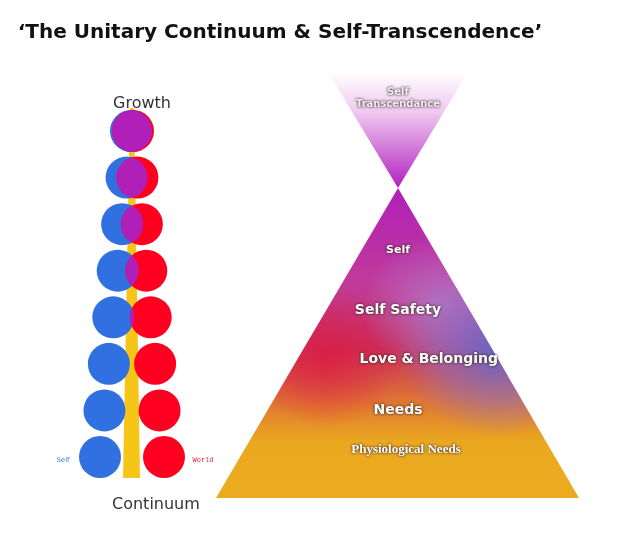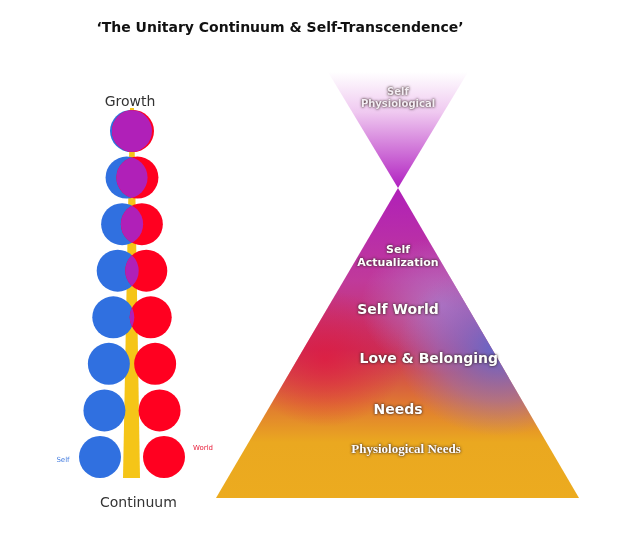--- a/index.html
+++ b/index.html
@@ -1,20 +1,20 @@
 <!DOCTYPE html>
 <html><head>
   <meta charset="utf-8">
   <style>
     html, body { margin:0; padding:0; background:#ffffff; }
     body { width:639px; height:540px; position:relative; overflow:hidden; font-family:"DejaVu Sans", sans-serif; }
-    .title { position:absolute; left:0; width:560px; top:19px; text-align:center; font-weight:bold; font-size:14px; color:#111; letter-spacing:0px; }
+    .title { position:absolute; left:0; width:560px; top:19px; text-align:center; font-weight:bold; font-size:20px; color:#111; letter-spacing:0px; }
     svg { position:absolute; left:0; top:0; }
     .lbl { position:absolute; text-align:center; }
-    .col-label { font-size:14px; color:#333; }
+    .col-label { font-size:16px; color:#333;margin-left:12px; }
     .side-label { font-size:7px; }
     .pyr-label { color:#fff; font-weight:bold; text-shadow:0 0 3px rgba(60,40,40,0.85), 0 0 2px rgba(60,40,40,0.7); line-height:1.15; }
   </style>
 </head>
 <body>
 
 <div class="title">‘The Unitary Continuum &amp; Self-Transcendence’</div>
 
 <svg width="639" height="540">
   <defs>
@@ -98,26 +98,25 @@
       <rect x="216" y="188" width="363" height="310" fill="url(#redGlow)"></rect>
       <rect x="216" y="188" width="363" height="310" fill="url(#lilacGlow)"></rect>
       <rect x="216" y="188" width="363" height="310" fill="url(#blueGlow)"></rect>
     </g>
   </g>
 </svg>
 
 <div class="lbl col-label" style="left:100px;top:93px;width:60px;">Growth</div>
 <div class="lbl col-label" style="left:100px;top:494px;width:60px;">Continuum</div>
 <div class="lbl side-label" style="left:48px;top:456px;width:30px;color:#4a80e0;">Self</div>
-<div class="lbl side-label" style="left:188px;top:444px;width:30px;color:#e8203c;">World</div>
+<div class="lbl side-label" style="left:188px;top:456px;width:30px;color:#e8203c;font-family:Liberation Mono, monospace;">World</div>
 
 <div class="lbl pyr-label" style="left:348px;top:86px;width:100px;font-size:10px;color:#f4eef4;">
   <div>Self</div>
-  <div>Physiological</div>
+  <div>Transcendance</div>
 </div>
 <div class="lbl pyr-label" style="left:338px;top:244px;width:120px;font-size:11px;">
   <div>Self</div>
-  <div>Actualization</div>
 </div>
-<div class="lbl pyr-label" style="left:318px;top:301px;width:160px;font-size:14px;">Self World</div>
+<div class="lbl pyr-label" style="left:318px;top:301px;width:160px;font-size:14px;">Self Safety</div>
 <div class="lbl pyr-label" style="left:298px;top:350px;width:200px;font-size:14px;text-align:right;">Love &amp; Belonging</div>
 <div class="lbl pyr-label" style="left:338px;top:401px;width:120px;font-size:14px;">Needs</div>
 <div class="lbl pyr-label" style="left:286px;top:442px;width:240px;font-size:13px;font-family:Liberation Serif, serif;">Physiological Needs</div>
 
 </body></html>

